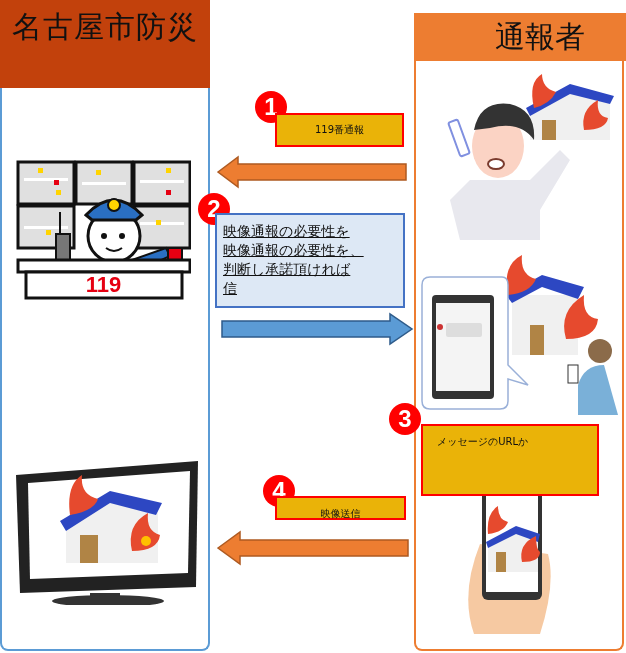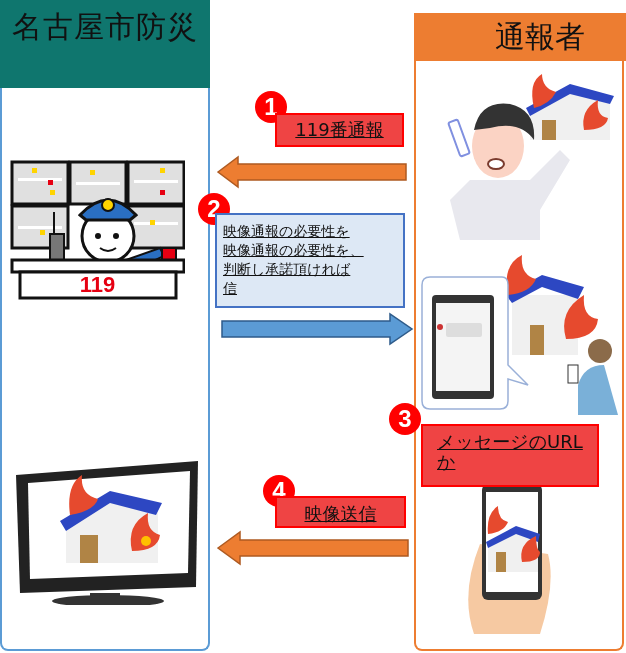--- a/index.html
+++ b/index.html
@@ -1,39 +1,39 @@
 <!DOCTYPE html>
 <html><head>
   <meta charset="utf-8">
   <style>
     html, body { margin:0; padding:0; background:#ffffff; }
     body { width:626px; height:653px; position:relative; overflow:hidden; font-family:"DejaVu Sans", sans-serif; }
     .abs { position:absolute; }
     
     .panel-left { left:0; top:0; width:210px; height:651px; border:2px solid #5b9bd5; border-top:none; border-radius:0 0 8px 8px; box-sizing:border-box; }
-    .header-left { left:0; top:0; width:210px; height:88px; background:#0f766e; color:#111; font-size:30px; line-height:38px; text-align:center; padding-top:8px; box-sizing:border-box; letter-spacing:1px; }
+    .header-left { left:0; top:0; width:210px; height:88px; background:#c2410c; color:#111; font-size:30px; line-height:38px; text-align:center; padding-top:8px; box-sizing:border-box; letter-spacing:1px; }
     .panel-right { left:414px; top:13px; width:210px; height:638px; border:2px solid #ed7d31; border-top:none; border-radius:0 0 8px 8px; box-sizing:border-box; }
     .header-right { left:414px; top:13px; width:252px; height:48px; background:#ed7d31; color:#111; font-size:30px; line-height:48px; text-align:center; }
     
-    .box-red { background:#ef4444; border:2px solid #ff0000; box-sizing:border-box; color:#111; font-size:18px;text-decoration:underline; }
+    .box-red { background:#eab308; border:2px solid #ff0000; box-sizing:border-box; color:#111; font-size:10px; }
     .box-blue { background:#dde8f5; border:2px solid #4472c4; box-sizing:border-box; color:#111; font-size:14px; line-height:19px; padding:7px 6px;text-decoration:underline; }
     .num { width:32px; height:32px; border-radius:50%; background:#ff0000; color:#fff; font-weight:bold; font-size:24px; line-height:32px; text-align:center; font-family:"Liberation Sans", sans-serif; }
   </style>
 </head>
 <body>
 
 <div class="abs panel-left"></div>
 <div class="abs header-left">
   <div>名古屋市防災</div>
 </div>
 
 <div class="abs panel-right"></div>
 <div class="abs header-right">通報者</div>
 
-<div class="abs" style="left:10px;top:160px;width:175px;height:140px;">
+<div class="abs" style="left:16px;top:160px;width:175px;height:140px;">
   <svg width="175" height="140" viewBox="0 0 175 140">
     <g stroke="#111" stroke-width="3" fill="#e0e0e0">
       <rect x="2" y="2" width="56" height="42"></rect>
         <rect x="60" y="2" width="56" height="42"></rect>
         <rect x="118" y="2" width="56" height="42"></rect>
       <rect x="2" y="46" width="56" height="42"></rect>
         <rect x="118" y="46" width="56" height="42"></rect>
     </g>
     <g fill="#fff">
         <rect x="8" y="18" width="44" height="3"></rect>
@@ -146,23 +146,23 @@
   <div>判断し承諾頂ければ</div>
   <div>信</div>
 </div>
 <div class="abs" style="left:220px;top:312px;width:194px;height:34px;">
   <svg width="194" height="34" viewBox="0 0 194 34">
       <path d="M2 9 L170 9 L170 2 L192 17 L170 32 L170 25 L2 25 Z" fill="#5b9bd5" stroke="#2e5b8a" stroke-width="1.5"></path>
     </svg>
 </div>
 
 <div class="abs num" style="left:389px;top:403px;">3</div>
-<div class="abs box-red" style="left:421px;top:424px;width:178px;height:63px;padding:6px 14px;line-height:20px;">
+<div class="abs box-red" style="left:421px;top:424px;width:178px;height:72px;padding:6px 14px;line-height:20px;">
   <div>メッセージのURLか</div>
 </div>
 
 <div class="abs num" style="left:263px;top:475px;">4</div>
-<div class="abs box-red" style="left:275px;top:496px;width:131px;height:32px;line-height:32px;text-align:center;">映像送信</div>
+<div class="abs box-red" style="left:275px;top:496px;width:131px;height:24px;line-height:32px;text-align:center;">映像送信</div>
 <div class="abs" style="left:216px;top:530px;width:194px;height:36px;">
   <svg width="194" height="36" viewBox="0 0 194 36">
       <path d="M2 18 L24 2 L24 10 L192 10 L192 26 L24 26 L24 34 Z" fill="#ed7d31" stroke="#ae5a21" stroke-width="1.5"></path>
     </svg>
 </div>
 
 </body></html>

